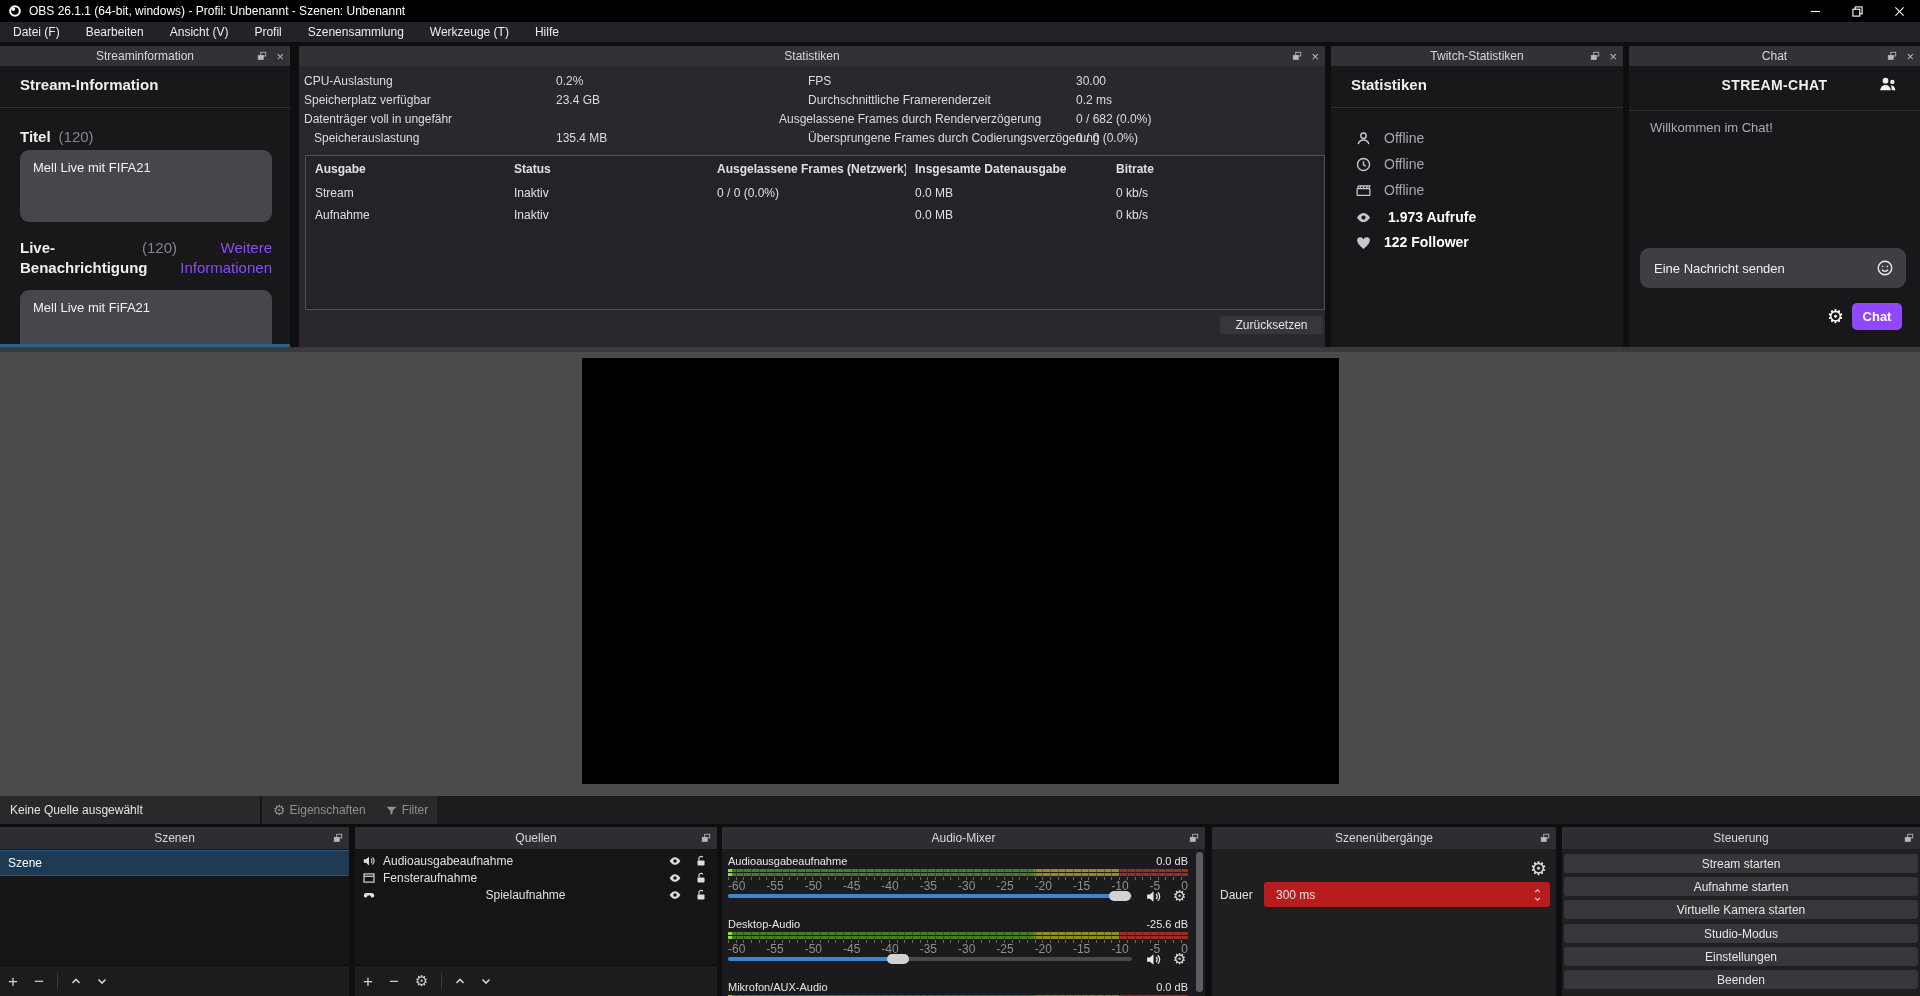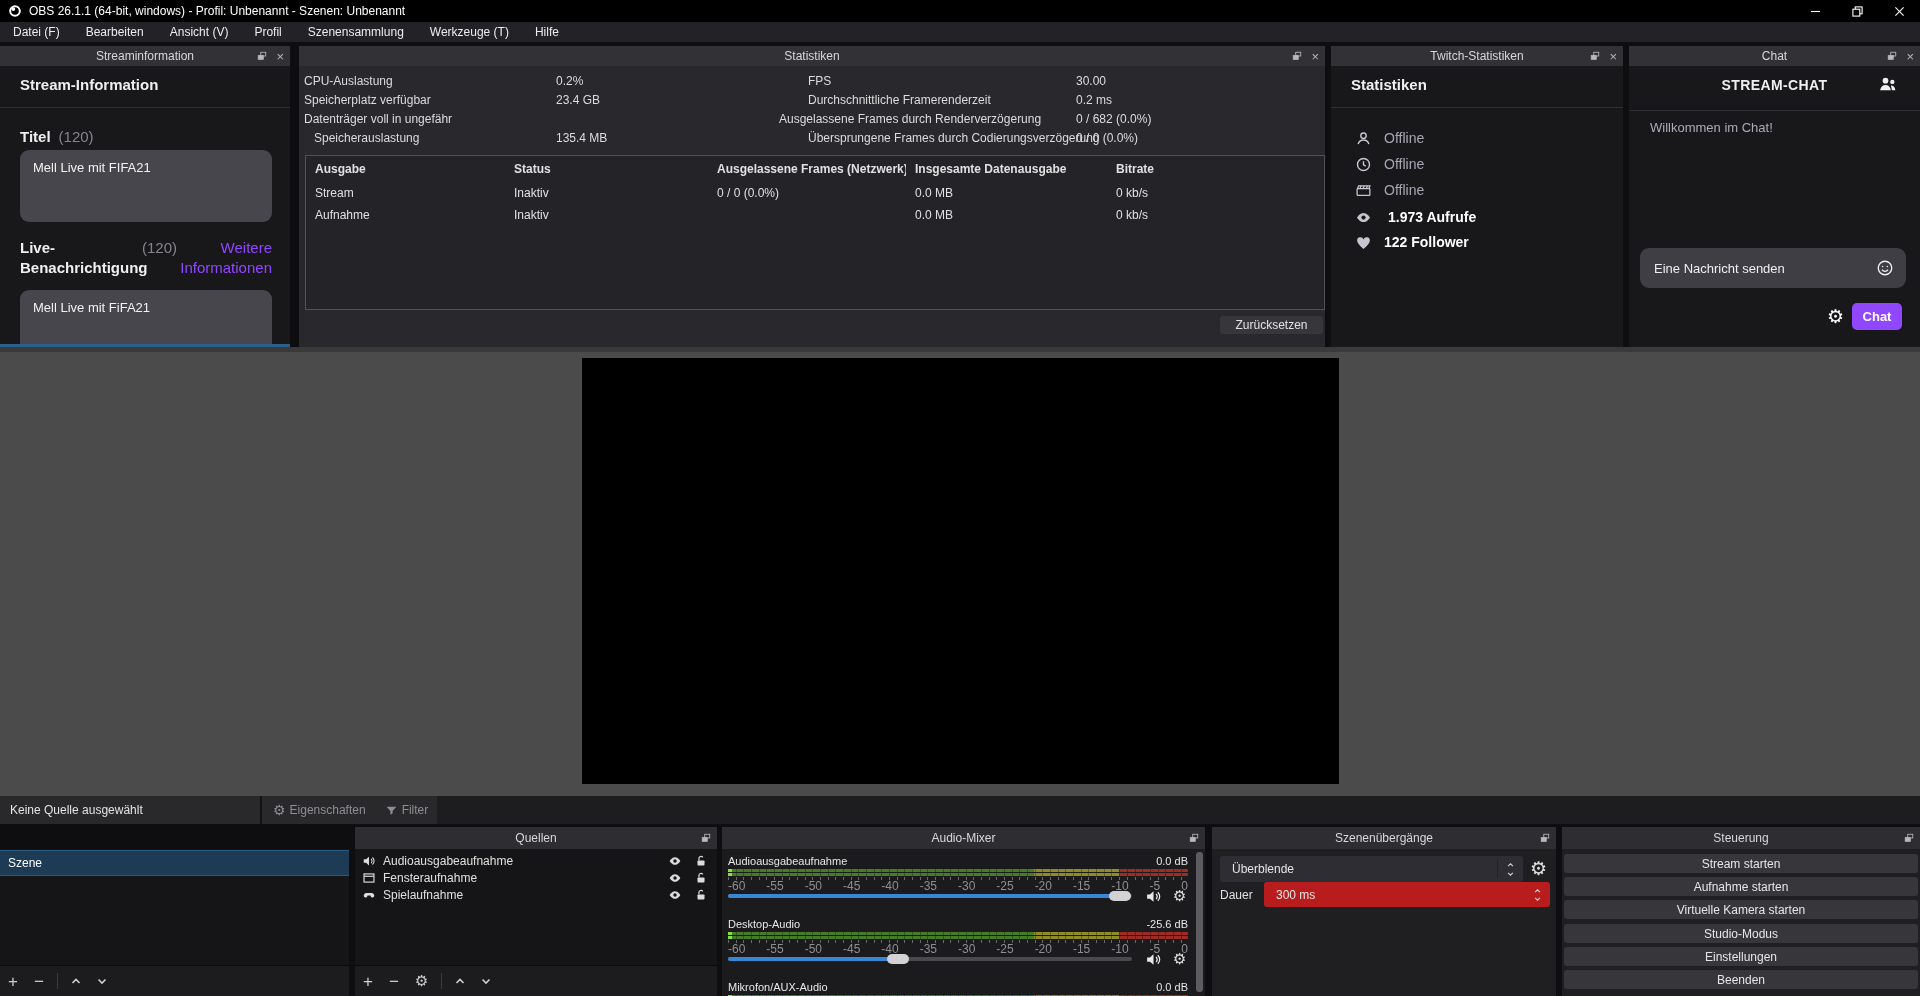--- a/index.html
+++ b/index.html
@@ -388,20 +388,31 @@
       <span class="tb-btn">
           <svg viewBox="0 0 24 24" fill="currentColor">
             <path d="M3 5h18l-7 8v4.5l-4 2.5v-7L3 5z"></path>
           </svg>
           <span>Filter</span>
         </span>
     </div>
   </div>
 
   <div class="dock bdock" id="dock-szenen">
+    <div class="dock-header">
+      <span>Szenen</span>
+      <span class="dock-icons">
+          <span class="float-icon">
+            <svg viewBox="0 0 12 12" fill="none" stroke="currentColor">
+              <rect x="4.5" y="1.5" width="6" height="4.5"></rect>
+              <rect x="1.5" y="5.5" width="6" height="4.5" fill="currentColor"></rect>
+            </svg>
+          </span>
+        </span>
+    </div>
     <div class="dock-body list-body">
       <div class="scene-row">Szene</div>
       <div class="panel-tools">
         <span class="pt-ico">+</span>
         <span class="pt-ico">−</span>
         <div class="pt-sep"></div>
         <span class="pt-ico">
             <svg class="chev" viewBox="0 0 10 10" fill="none" stroke="currentColor" stroke-width="1.6">
               <path d="M1.5 7L5 3.5 8.5 7"></path>
             </svg>
@@ -451,21 +462,21 @@
         <span class="s-name">Fensteraufnahme</span>
         <svg class="r-ico eye" viewBox="0 0 24 24" fill="currentColor">
             <path d="M12 5.5C6.5 5.5 2.8 12 2.8 12S6.5 18.5 12 18.5 21.2 12 21.2 12 17.5 5.5 12 5.5z"></path>
             <circle cx="12" cy="12" r="3" fill="#151517"></circle>
           </svg>
         <svg class="r-ico lock" viewBox="0 0 24 24">
             <rect x="6" y="11" width="12" height="8.5" rx="1.5" fill="currentColor"></rect>
             <path d="M8.5 11V7.5A3.5 3.5 0 0 1 15 5.8" stroke="currentColor" stroke-width="2" fill="none"></path>
           </svg>
       </div>
-      <div class="source-row" style="top:37px;">
+      <div class="source-row" style="top:37px;text-align:center;">
         <svg class="s-ico" viewBox="0 0 24 24" fill="currentColor">
             <path d="M7.5 8.5h9a4.5 4.5 0 0 1 4.4 5.4 3 3 0 0 1-5.5 1L14.2 13H9.8l-1.2 1.9a3 3 0 0 1-5.5-1A4.5 4.5 0 0 1 7.5 8.5z"></path>
           </svg>
         <span class="s-name">Spielaufnahme</span>
         <svg class="r-ico eye" viewBox="0 0 24 24" fill="currentColor">
             <path d="M12 5.5C6.5 5.5 2.8 12 2.8 12S6.5 18.5 12 18.5 21.2 12 21.2 12 17.5 5.5 12 5.5z"></path>
             <circle cx="12" cy="12" r="3" fill="#151517"></circle>
           </svg>
         <svg class="r-ico lock" viewBox="0 0 24 24">
             <rect x="6" y="11" width="12" height="8.5" rx="1.5" fill="currentColor"></rect>
@@ -602,31 +613,20 @@
       <span class="dock-icons">
           <span class="float-icon">
             <svg viewBox="0 0 12 12" fill="none" stroke="currentColor">
               <rect x="4.5" y="1.5" width="6" height="4.5"></rect>
               <rect x="1.5" y="5.5" width="6" height="4.5" fill="currentColor"></rect>
             </svg>
           </span>
         </span>
     </div>
     <div class="dock-body">
-      <div class="combo">
-        <span class="combo-text">Überblende</span>
-        <span class="combo-arrows">
-          <svg class="chev-s" viewBox="0 0 10 10" fill="none" stroke="currentColor" stroke-width="1.4">
-              <path d="M2 6.5L5 3.5 8 6.5"></path>
-            </svg>
-          <svg class="chev-s" viewBox="0 0 10 10" fill="none" stroke="currentColor" stroke-width="1.4">
-              <path d="M2 3.5L5 6.5 8 3.5"></path>
-            </svg>
-        </span>
-      </div>
       <span class="trans-gear">⚙</span>
       <span class="dauer-label">Dauer</span>
       <div class="spin">
         <span class="spin-text">300 ms</span>
         <span class="spin-btns">
           <svg class="chev-s" viewBox="0 0 10 10" fill="none" stroke="currentColor" stroke-width="1.4">
               <path d="M2 6.5L5 3.5 8 6.5"></path>
             </svg>
           <svg class="chev-s" viewBox="0 0 10 10" fill="none" stroke="currentColor" stroke-width="1.4">
               <path d="M2 3.5L5 6.5 8 3.5"></path>

